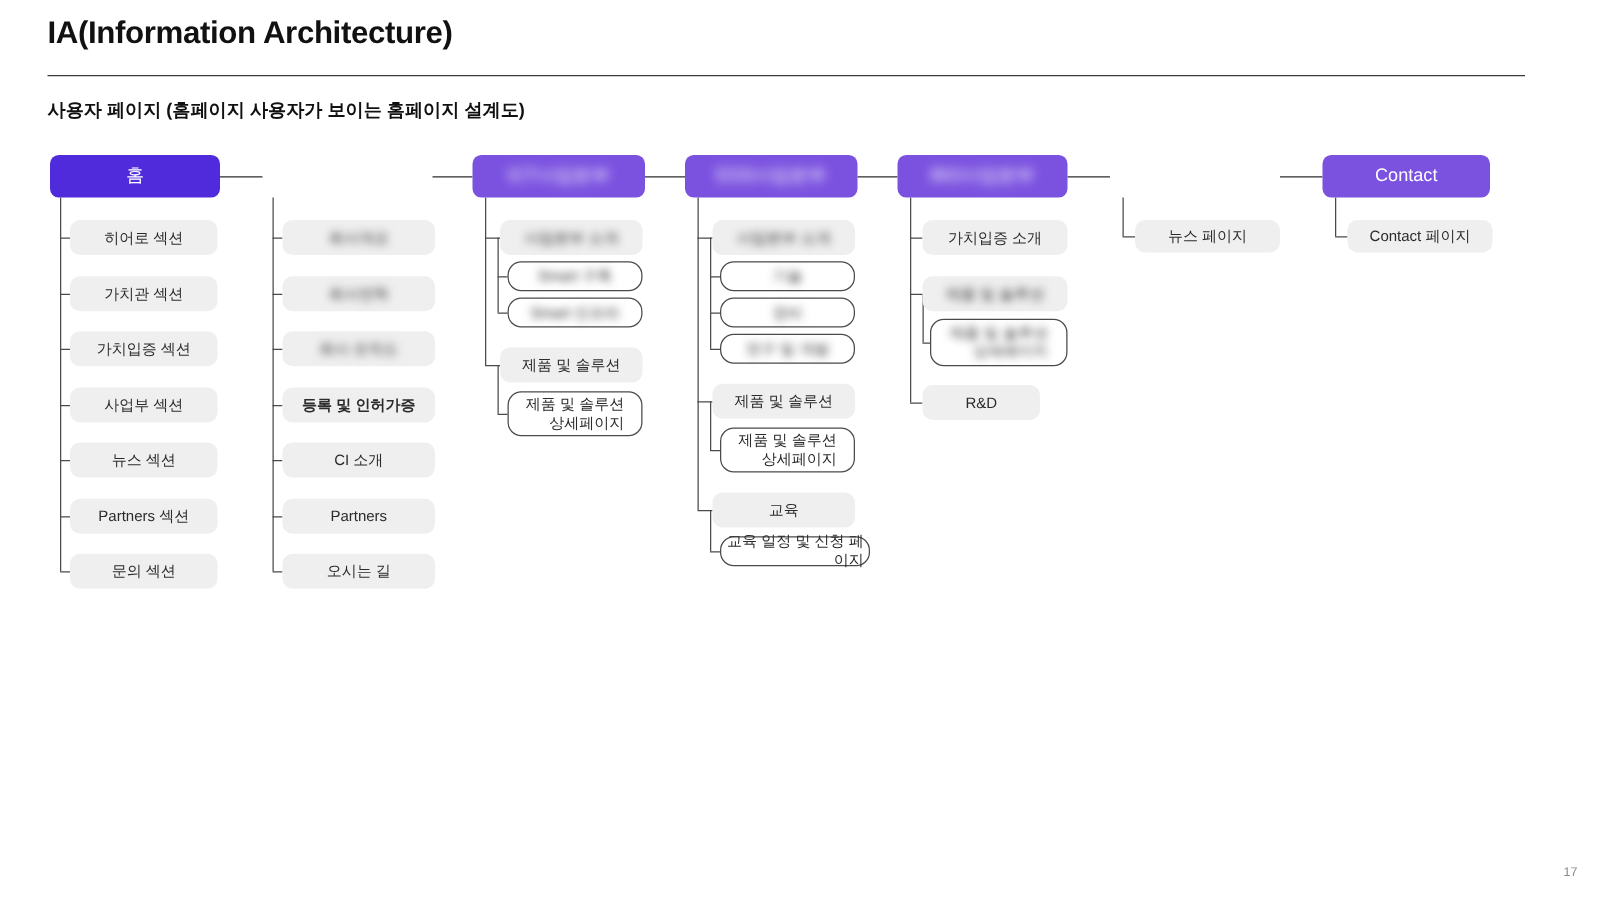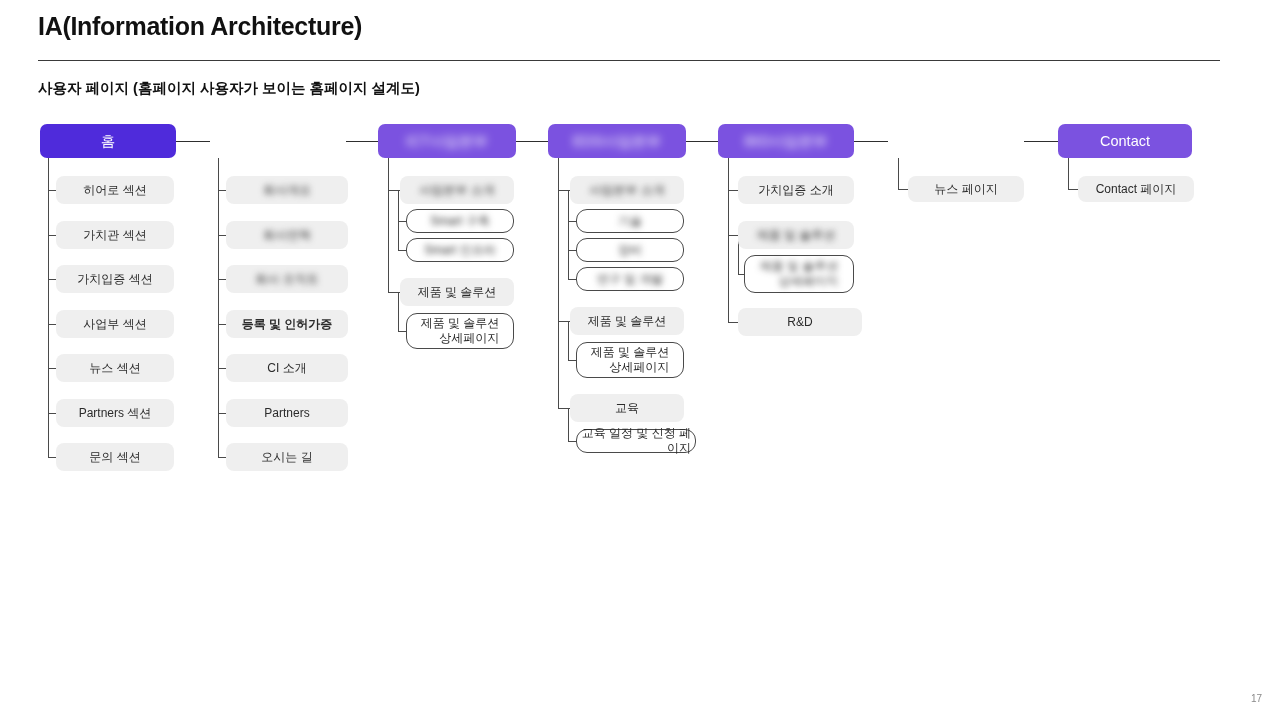--- a/index.html
+++ b/index.html
@@ -296,21 +296,21 @@
     </div>
     <div class="branch" style="left: 728px; top: 235px; width: 10px;"></div>
     <div class="node filled" style="left: 738px; top: 221px; width: 116px; height: 28px;">
       <span class="node-label blurred-sm">제품 및 솔루션</span>
     </div>
     <div class="branch" style="left: 738px; top: 274px; width: 6px;"></div>
     <div class="node outlined" style="left: 744px; top: 255px; width: 110px; height: 38px;">
       <span class="node-label blurred-sm">제품 및 솔루션<br>상세페이지</span>
     </div>
     <div class="branch" style="left: 728px; top: 322px; width: 10px;"></div>
-    <div class="node filled" style="left: 738px; top: 308px; width: 124px; height: 28px;">
+    <div class="node filled" style="left: 738px; top: 308px; width: 94px; height: 28px;">
       <span class="node-label">R&amp;D</span>
     </div>
     <div class="trunk" style="left: 898px; top: 158px; height: 31px;"></div>
     <div class="branch" style="left: 898px; top: 189px; width: 10px;"></div>
     <div class="node filled" style="left: 908px; top: 176px; width: 116px; height: 26px;">
       <span class="node-label">뉴스 페이지</span>
     </div>
     <div class="root-node" style="left: 1058px; top: 124px; width: 134px;">
       <span class="root-label">Contact</span>
     </div>

